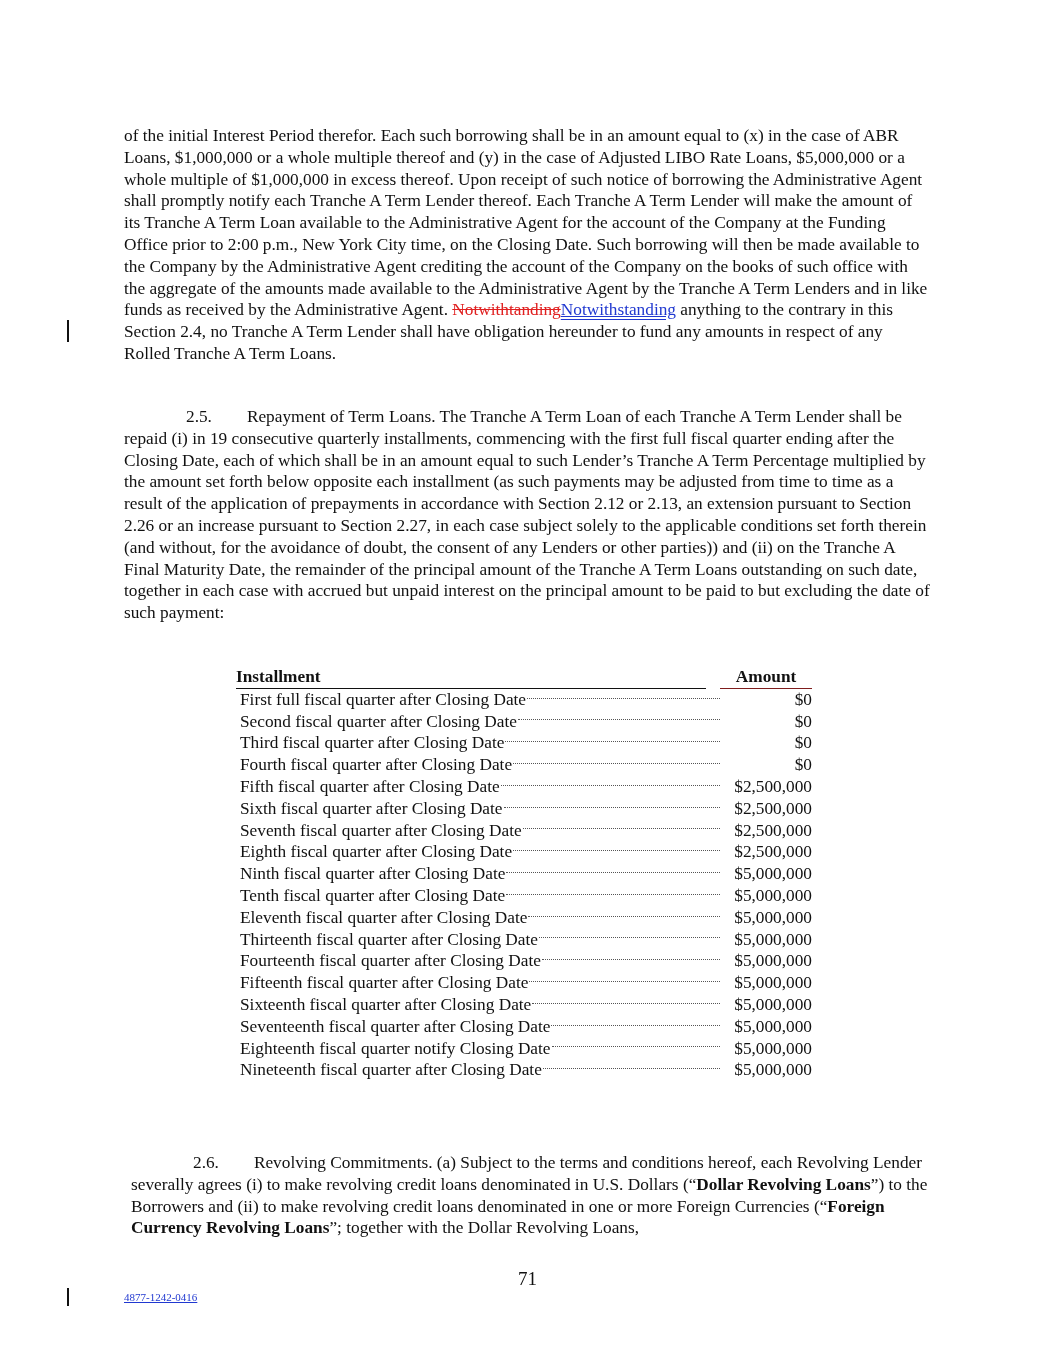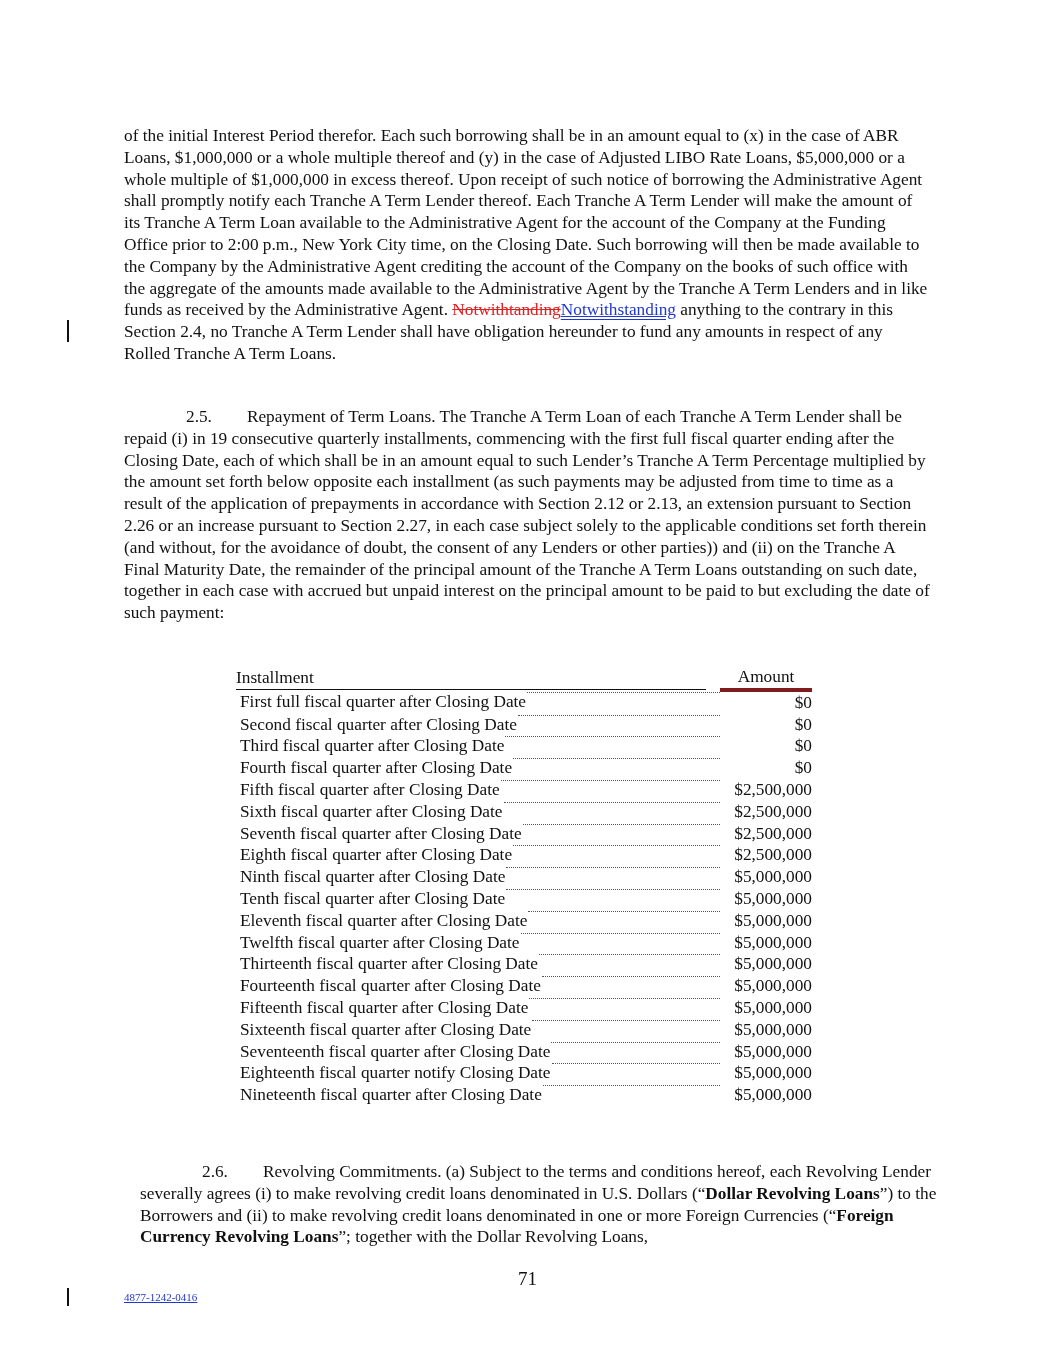--- a/index.html
+++ b/index.html
@@ -15,27 +15,27 @@
   .sectitle { }
   .tabgap { display: inline-block; width: 35px; text-decoration: underline; }
   .del { color: #e02020; text-decoration: line-through; }
   .ins { color: #2038d0; text-decoration: underline double; }
   b { font-weight: bold; }
   .changebar { position: absolute; left: 67px; width: 2px; background: #111; }
   .cb1 { top: 320px; height: 22px; }
   .cb2 { top: 1288px; height: 18px; }
   table.sched { position: absolute; left: 236px; top: 666px; border-collapse: collapse;
                 font-size: 17.3px; line-height: 21.8px; }
-  table.sched th { font-weight: normal; padding: 0; margin-left: 26px; }
+  table.sched th { font-weight: bold; padding: 0; margin-left: 26px; }
   th.inst { text-align: left; width: 470px; border-bottom: 1px solid #111; padding-left: 4px; }
   th.gap { width: 14px; }
-  th.amt { text-align: center; width: 92px; border-bottom: 4px solid #7f1d1d; }
+  th.amt { text-align: center; width: 92px; border-bottom: 1px solid #7f1d1d; }
   td { padding: 0; }
   td.label { padding-left: 4px; white-space: nowrap; }
-  td.label .lead { display: flex; align-items: flex-start; }
+  td.label .lead { display: flex; align-items: center; }
   td.label .dots { flex: 1; border-bottom: 1px dotted #555; margin: 0 0 4px 1px; height: 1px; }
   td.amount { text-align: right; }
   .pagenum { position: absolute; left: 0; width: 1055px; top: 1268px; text-align: center; font-size: 19px; }
   .docid { position: absolute; left: 124px; top: 1291px; font-size: 11px; color: #2038d0; text-decoration: underline; }
 </style>
 </head>
 <body>
 
 <div class="page">
 
@@ -153,29 +153,20 @@
             <div class="lead">
               <span>Eleventh fiscal quarter after Closing Date</span>
               <span class="dots"></span>
             </div>
           </td>
           <td class="amount">$5,000,000</td>
         </tr>
         <tr>
           <td class="label" colspan="2">
             <div class="lead">
-              <span>Twelfth fiscal quarter after Closing Date</span>
-              <span class="dots"></span>
-            </div>
-          </td>
-          <td class="amount">$5,000,000</td>
-        </tr>
-        <tr>
-          <td class="label" colspan="2">
-            <div class="lead">
               <span>Thirteenth fiscal quarter after Closing Date</span>
               <span class="dots"></span>
             </div>
           </td>
           <td class="amount">$5,000,000</td>
         </tr>
         <tr>
           <td class="label" colspan="2">
             <div class="lead">
               <span>Fourteenth fiscal quarter after Closing Date</span>
@@ -225,20 +216,20 @@
             <div class="lead">
               <span>Nineteenth fiscal quarter after Closing Date</span>
               <span class="dots"></span>
             </div>
           </td>
           <td class="amount">$5,000,000</td>
         </tr>
       </tbody>
   </table>
 
-  <p class="para p3" style="margin:16px;">
+  <p class="para p3" style="margin:7px;">
     <span class="indent"></span><span class="secnum">2.6.</span><span class="tabgap"></span><span class="sectitle">Revolving Commitments</span><span>. (a) Subject to the terms and conditions hereof, each Revolving Lender severally agrees (i) to make revolving credit loans denominated in U.S. Dollars (“</span><b>Dollar Revolving Loans</b><span>”) to the Borrowers and (ii) to make revolving credit loans denominated in one or more Foreign Currencies (“</span><b>Foreign Currency Revolving Loans</b><span>”; together with the Dollar Revolving Loans,</span>
   </p>
 
   <div class="pagenum">71</div>
   <div class="changebar cb2"></div>
   <div class="docid">4877-1242-0416</div>
 </div>
 
 </body></html>

